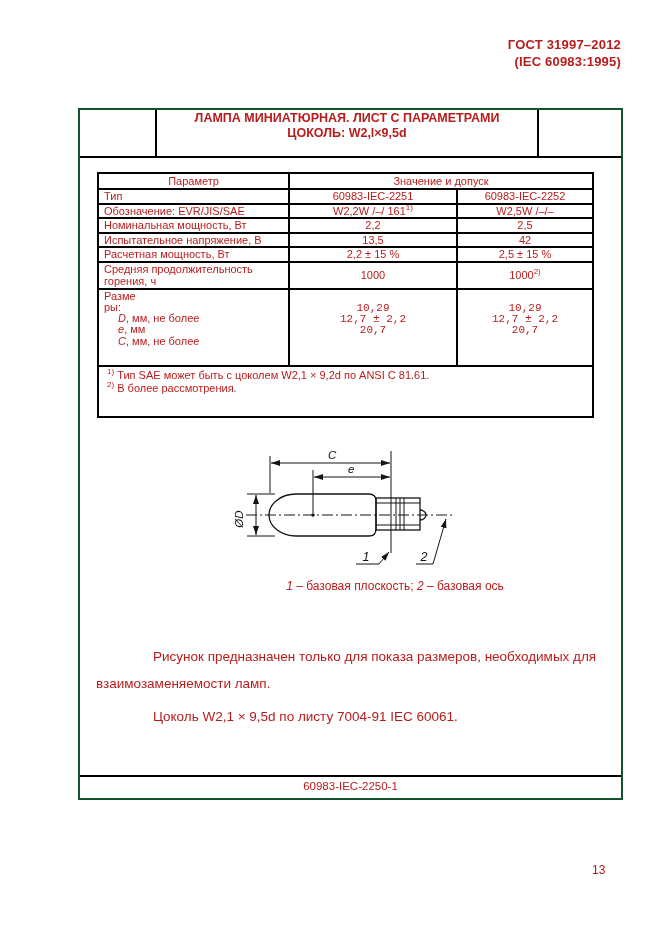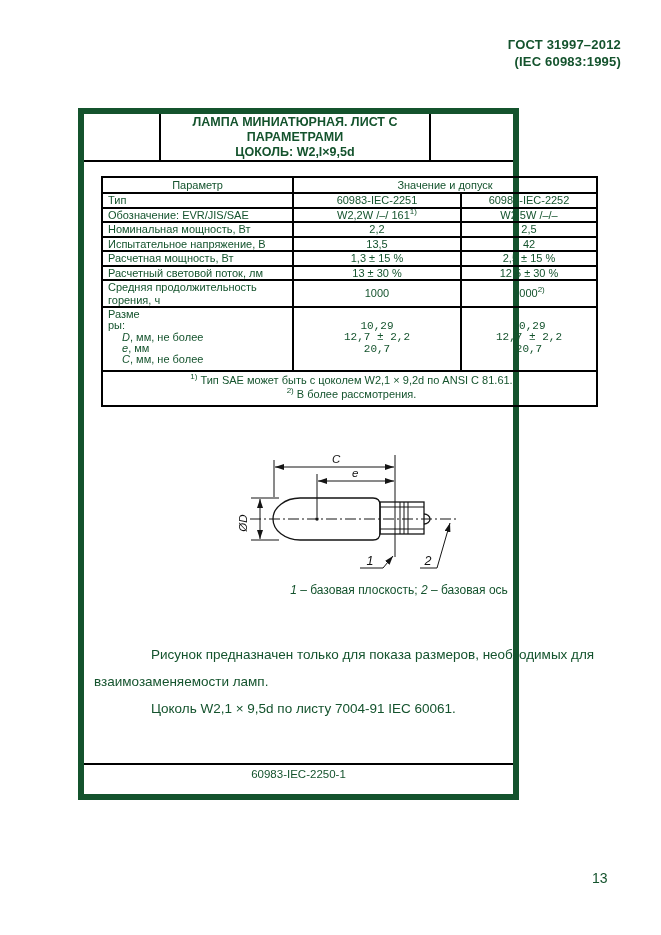--- a/index.html
+++ b/index.html
@@ -1,71 +1,71 @@
 <!DOCTYPE html>
 <html><head>
 <meta charset="utf-8">
 <style>
   html,body { margin:0; padding:0; background:#ffffff; }
   .page {
     position:relative; width:661px; height:935px; background:#ffffff;
-    font-family:"Liberation Sans", sans-serif; color:#14532d; overflow:hidden;
+    font-family:"Liberation Sans", sans-serif; color:#b91c1c; overflow:hidden;
   }
   .doc-header {
     position:absolute; top:36px; right:40px; text-align:right;
     font-weight:bold; font-size:13px; line-height:17px; letter-spacing:.2px;
   }
   .sheet-box {
-    position:absolute; left:78px; top:108px; width:441px; height:692px;
-    border:6px solid #14532d; box-sizing:border-box;
+    position:absolute; left:78px; top:108px; width:545px; height:692px;
+    border:2px solid #14532d; box-sizing:border-box;
   }
   .title-row { display:flex; height:46px; border-bottom:2px solid #000; }
   .title-cell-left  { width:77px; border-right:2px solid #000; box-sizing:border-box; }
   .title-cell-main  { flex:1; text-align:center; font-weight:bold; font-size:12.5px; line-height:15px; padding-top:1px; }
   .title-cell-right { width:84px; border-left:2px solid #000; box-sizing:border-box; }
 
   .param-table {
     position:absolute; left:17px; top:62px; width:495px;
     border-collapse:collapse; font-size:11px; table-layout:fixed;
   }
   .param-table th, .param-table td {
     border:2px solid #000; padding:0 3px; line-height:12.5px; height:12px;
     overflow:hidden;
   }
   .param-table th { font-weight:normal; text-align:center; height:14px;margin-left:48px; }
   .param-table td.p { text-align:left; padding-left:5px;margin-top:20px; }
   .param-table td.v { text-align:center; }
   sup { font-size:8px; line-height:0; vertical-align:super; }
-  .dims td.p { line-height:11.3px; padding-top:1px; padding-bottom:5px; }
+  .dims td.p { line-height:11.3px; padding-top:1px; padding-bottom:18px; }
   .dims td.dimv { vertical-align:top; padding-top:13px; line-height:11.3px;font-family:Liberation Mono, monospace; }
   .dims .ind { padding-left:14px; }
-  .fnrow td { text-align:center; padding:2px 4px 4px 8px; line-height:13.5px; }
+  .fnrow td { text-align:left; padding:2px 4px 20px 8px; line-height:13.5px; }
   .it { font-style:italic; }
 
   .drawing { position:absolute; left:150px; top:333px; }
   .drawing text { font-family:"Liberation Sans", sans-serif; font-size:11.5px; font-style:italic; fill:#111; }
   .drawing .ref { font-size:12.5px; }
   .s  { stroke:#151515; stroke-width:1.3; fill:none; }
   .t  { stroke:#151515; stroke-width:1;   fill:none; }
   .cl { stroke:#151515; stroke-width:1;   fill:none; stroke-dasharray:11 3 2 3; }
 
   .fig-caption {
     position:absolute; left:110px; top:469px; width:410px;
     text-align:center; font-size:12px;
   }
   .bodytext {
     position:absolute; left:10px; top:527px; width:527px;
     font-size:13.5px; line-height:27px;
   }
-  .bodytext p { margin:0; text-indent:57px; }
+  .bodytext p { margin:6px; text-indent:57px; }
   .sheet-footer {
-    position:absolute; left:0; right:0; bottom:8px; height:21px;
+    position:absolute; left:0; right:0; bottom:0; height:21px;
     border-top:2px solid #000; text-align:center; font-size:11.5px; line-height:19px;
   }
-  .page-number { position:absolute; left:592px; top:863px; font-size:14px;margin-top:7px; }
+  .page-number { position:absolute; left:592px; top:863px; font-size:12px; }
 </style>
 </head>
 <body>
 
 <div class="page">
 
   <div class="doc-header">
     <div>ГОСТ 31997–2012</div>
     <div>(IEC 60983:1995)</div>
   </div>
@@ -107,27 +107,22 @@
         <td class="v">2,2</td>
         <td class="v">2,5</td>
       </tr>
       <tr>
         <td class="p">Испытательное напряжение, В</td>
         <td class="v">13,5</td>
         <td class="v">42</td>
       </tr>
       <tr>
         <td class="p">Расчетная мощность, Вт</td>
-        <td class="v">1,3 ± 15 %</td>
+        <td class="v">2,2 ± 15 %</td>
         <td class="v">2,5 ± 15 %</td>
-      </tr>
-      <tr>
-        <td class="p">Расчетный световой поток, лм</td>
-        <td class="v">13 ± 30 %</td>
-        <td class="v">12,5 ± 30 %</td>
       </tr>
       <tr>
         <td class="p">Средняя продолжительность горения, ч</td>
         <td class="v">1000</td>
         <td class="v"><span>1000</span><sup>2)</sup></td>
       </tr>
       <tr class="dims">
         <td class="p">
           <div>Разме</div>
           <div>ры:</div>

